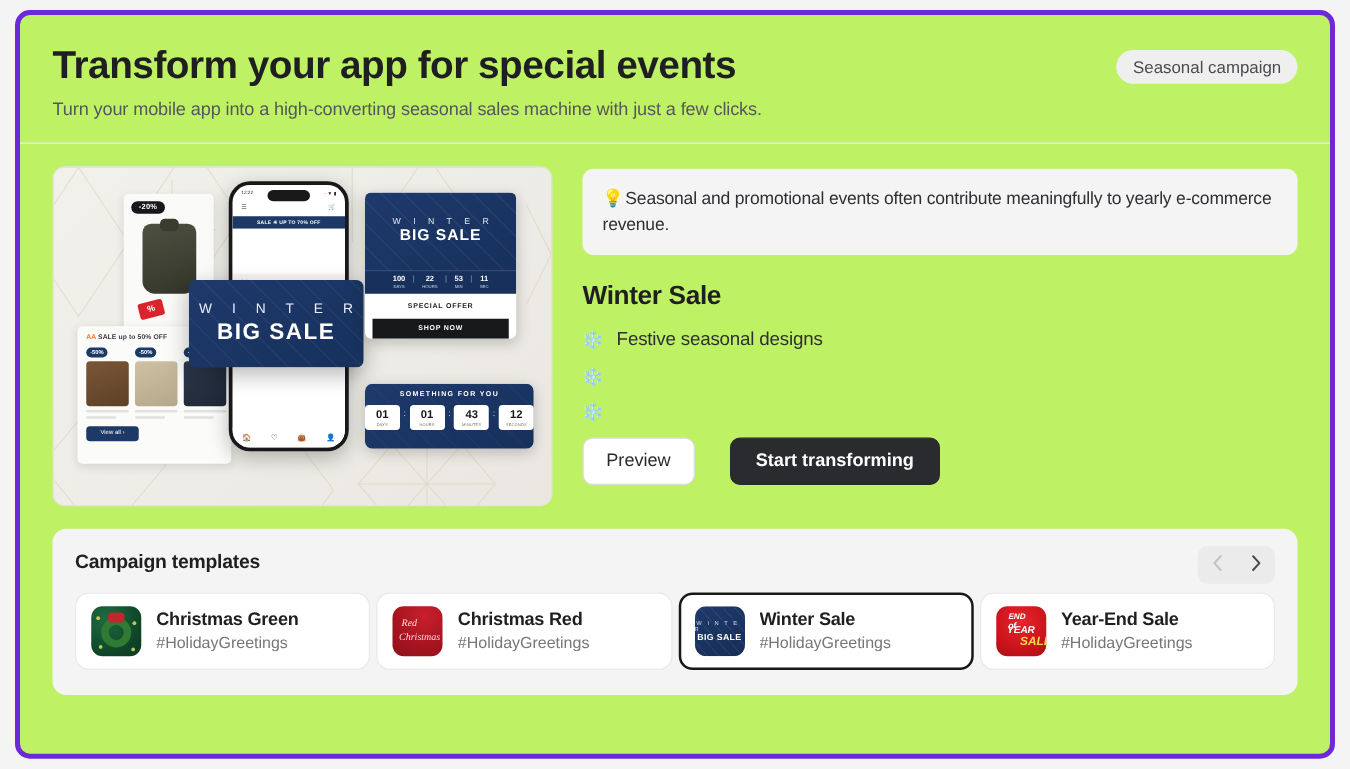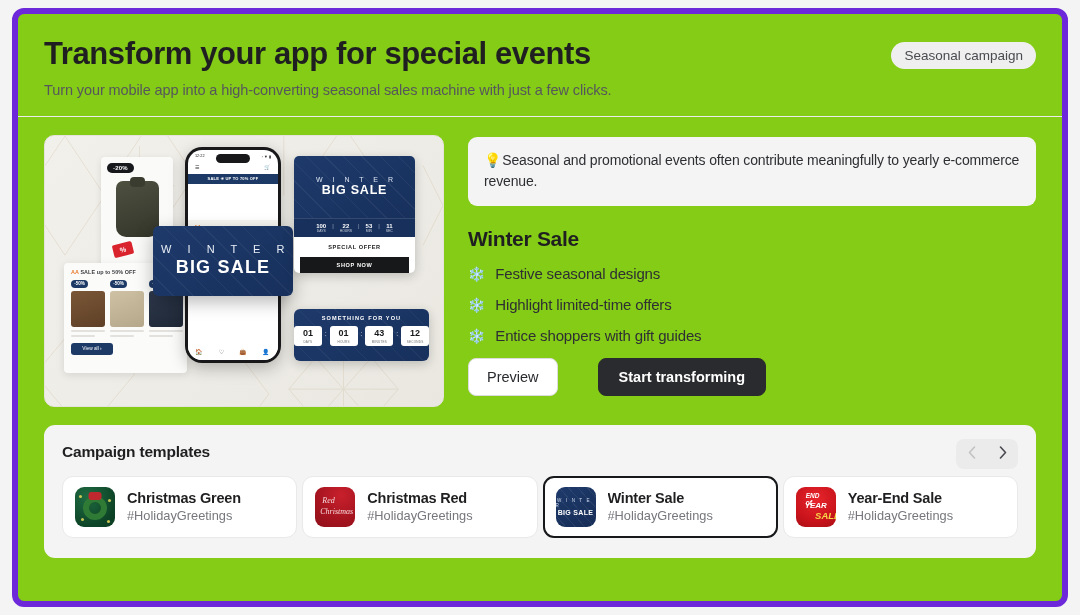--- a/index.html
+++ b/index.html
@@ -5,22 +5,22 @@
   * { box-sizing: border-box; margin: 0; padding: 0; }
   html, body {
     width: 1080px; height: 615px;
     background: #f4f4f5;
     font-family: "Liberation Sans", sans-serif;
     -webkit-font-smoothing: antialiased;
   }
   .page { width: 1080px; height: 615px; padding: 8px 12px 0 12px; }
 
   .panel {
-    background: #84cc16;
-    border: 6px solid #6d28d9;
+    background: #bef264;
+    border: 4px solid #6d28d9;
     border-radius: 12px;
     width: 1056px;
     height: 599px;
     overflow: hidden;
     position: relative;
   }
 
   
   .header { padding: 22px 26px 18px 26px; border-bottom: 1px solid #ececec; position: relative; }
   .header h1 {
@@ -196,21 +196,21 @@
   .tip .bulb{ margin-right:1px; }
   .right h2{
     margin-top: 21px; font-size: 21px; font-weight: 700; color:#1f1f21; letter-spacing:-.3px;
   }
   .features{ margin-top: 14px; list-style:none; }
   .features li{
     display:flex; align-items:center; gap:10px;
     font-size:15px; color:#2e2f33; margin-bottom: 14px; letter-spacing:-.15px;
   }
   .features li .sf{ font-size:14px; line-height:1; }
-  .actions{ margin-top: 8px; display:flex; gap:20px; align-items:flex-start; }
+  .actions{ margin-top: 8px; display:flex; gap:8px; align-items:flex-start; }
   .btn-outline{
     background:#fff; border:1px solid #dcdcdc; border-radius:8px;
     padding: 10px 18px; font-size:14.5px; color:#2a2b2f; cursor:pointer;
     font-family:"Liberation Sans", sans-serif;
   }
   .btn-dark{
     background:#2a2b2e; border:1px solid #2a2b2e; border-radius:8px;
     padding: 10px 20px; font-size:14.5px; color:#fff; font-weight:700; cursor:pointer;
     font-family:"Liberation Sans", sans-serif;
     margin-left:20px;
@@ -448,25 +448,23 @@
 
         <h2>Winter Sale</h2>
 
         <ul class="features">
           <li>
             <span class="sf">❄️</span>
             <span>Festive seasonal designs</span>
           </li>
           <li>
             <span class="sf">❄️</span>
-            <span>Highlight limited-time offers</span>
           </li>
           <li>
             <span class="sf">❄️</span>
-            <span>Entice shoppers with gift guides</span>
           </li>
         </ul>
 
         <div class="actions">
           <button class="btn-outline">Preview</button>
           <button class="btn-dark">Start transforming</button>
         </div>
       </div>
     </div>
 

